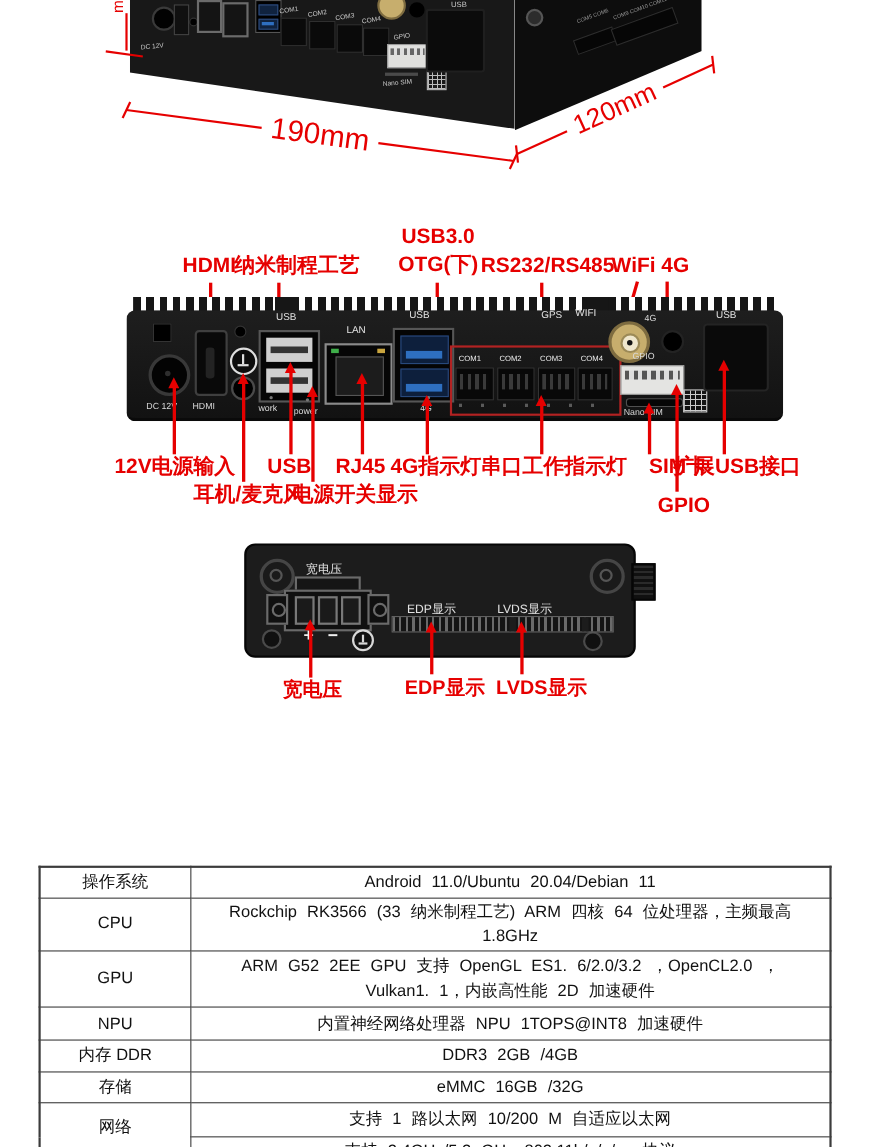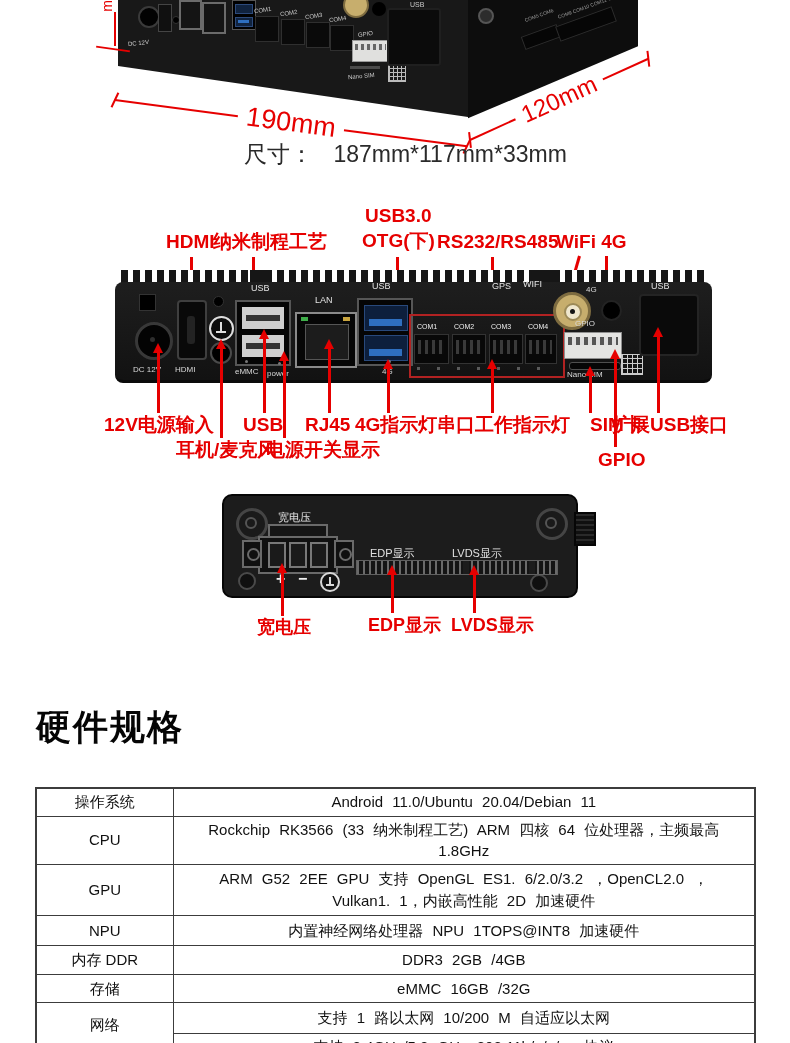--- a/index.html
+++ b/index.html
@@ -95,24 +95,20 @@
     </div>
     <div class="dim" style="left:470px;top:126px;width:196px;transform:rotate(-24.5deg);transform-origin:left center;font-size:24px;">
       <div class="dtick" style="left:-1px;"></div>
       <div class="dline"></div>
       <span class="dtext">120mm</span>
       <div class="dline"></div>
       <div class="dtick" style="right:-1px;"></div>
     </div>
   </div>
 
-  <div class="a" style="left:244px;top:139px;font-size:23px;color:#2a2a2a;">
-    <span>尺寸：</span>
-    <span style="margin-left:14px;">187mm*117mm*33mm</span>
-  </div>
 
   <div class="rlbl" style="left:166px;top:232px;">HDMI</div>
   <div class="rlbl" style="left:213px;top:232px;">纳米制程工艺</div>
   <div class="rlbl" style="left:365px;top:206px;">USB3.0</div>
   <div class="rlbl" style="left:362px;top:231px;">OTG(下)</div>
   <div class="rlbl" style="left:437px;top:232px;">RS232/RS485</div>
   <div class="rlbl" style="left:556px;top:232px;">WiFi 4G</div>
 
   <div class="rline down" style="left:190px;top:257px;height:40px;"></div>
   <div class="rline down" style="left:252px;top:257px;height:100px;"></div>
@@ -148,21 +144,21 @@
     <div class="wl9" style="left:136px;top:14px;">USB</div>
     <div class="a" style="left:120px;top:30px;width:52px;height:62px;background:#050505;border:2px solid #565656;">
       <div class="a" style="left:5px;top:5px;width:42px;height:22px;background:#cfcfcf;">
           <div class="a" style="left:4px;top:8px;width:34px;height:6px;background:#333;"></div>
         </div>
       <div class="a" style="left:5px;top:33px;width:42px;height:22px;background:#cfcfcf;">
           <div class="a" style="left:4px;top:8px;width:34px;height:6px;background:#333;"></div>
         </div>
     </div>
     <div class="a" style="left:130px;top:90px;width:3px;height:3px;border-radius:50%;background:#777;"></div>
-    <div class="wl" style="left:120px;top:98px;">eMMC</div>
+    <div class="wl" style="left:120px;top:98px;">work</div>
     <div class="a" style="left:163px;top:92px;width:3px;height:3px;border-radius:50%;background:#777;"></div>
     <div class="wl" style="left:152px;top:100px;">power</div>
 
     <div class="wl9" style="left:200px;top:26px;">LAN</div>
     <div class="a" style="left:180px;top:42px;width:58px;height:52px;background:#060606;border:2px solid #8a8a8a;">
       <div class="a" style="left:4px;top:3px;width:7px;height:4px;background:#3fae4a;"></div>
       <div class="a" style="left:46px;top:3px;width:7px;height:4px;background:#c9a53f;"></div>
       <div class="a" style="left:8px;top:10px;width:42px;height:34px;background:#1c1c1c;border:1px solid #555;"></div>
     </div>
 
@@ -286,21 +282,20 @@
     </div>
   </div>
 
   <div class="rline up" style="left:281px;top:572px;height:44px;"></div>
   <div class="rline up" style="left:391px;top:574px;height:39px;"></div>
   <div class="rline up" style="left:473px;top:574px;height:39px;"></div>
   <div class="rlbl" style="left:257px;top:618px;font-size:18px;">宽电压</div>
   <div class="rlbl" style="left:368px;top:616px;font-size:18px;">EDP显示</div>
   <div class="rlbl" style="left:451px;top:616px;font-size:18px;">LVDS显示</div>
 
-  <div class="a" style="left:36px;top:704px;font-size:35px;font-weight:700;color:#050505;letter-spacing:2px;">硬件规格</div>
 
   <table class="spec">
     <colgroup>
         <col style="width:137px">
         <col>
       </colgroup>
     <tbody>
         <tr style="height:28px">
       <td class="lbl">操作系统</td>
       <td class="val">Android 11.0/Ubuntu 20.04/Debian 11</td>

